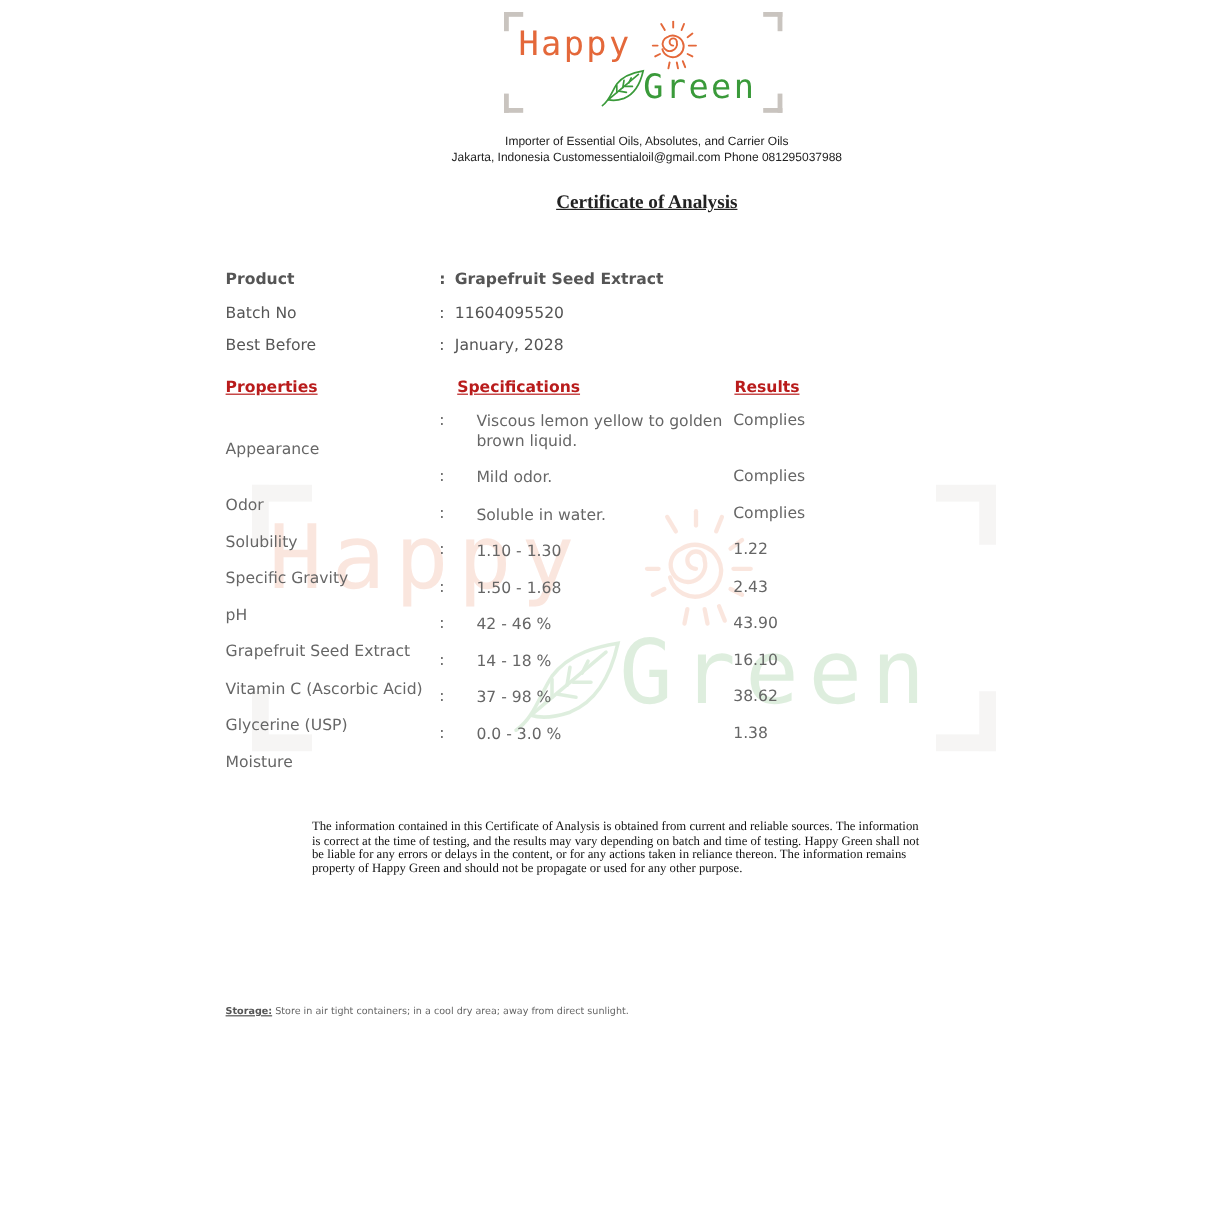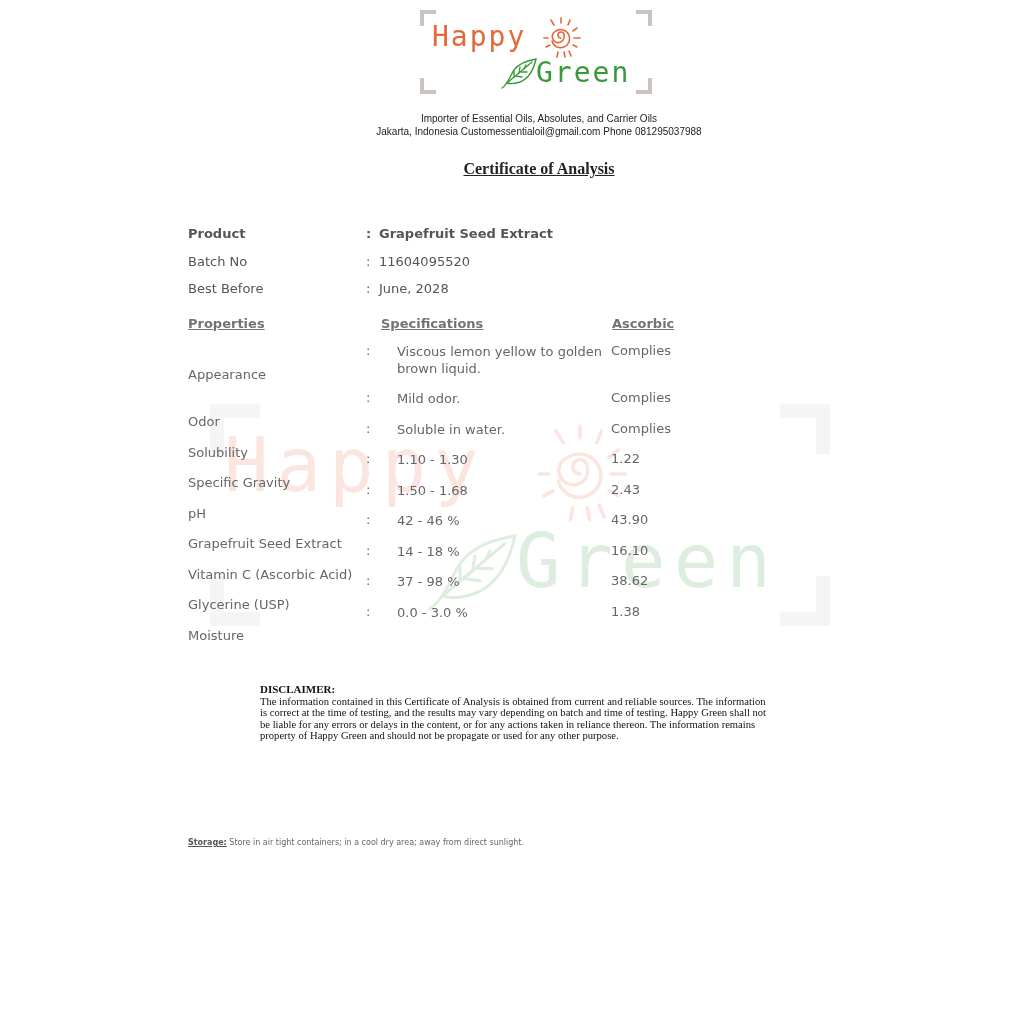--- a/index.html
+++ b/index.html
@@ -20,21 +20,21 @@
 
   .tagline { left:0; width:1078px; top:112px; text-align:center; font-family:"Liberation Sans", sans-serif; font-size:10px; color:#222; line-height:13px; }
   .title { left:0; width:1078px; top:160px; text-align:center; font-family:"Liberation Serif", serif; font-size:16px; font-weight:bold; color:#222; text-decoration:underline; }
 
   .info-row { left:188px; font-size:13px; color:#555; }
   .info-row .lbl { position:absolute; left:0; white-space:nowrap; }
   .info-row .colon { position:absolute; left:178px; }
   .info-row .val { position:absolute; left:191px; white-space:nowrap; }
   .bold { font-weight:bold; }
 
-  .hdr { font-size:13px; font-weight:bold; text-decoration:underline; color:#737373; white-space:nowrap; }
+  .hdr { font-size:13px; font-weight:bold; text-decoration:underline; color:#b91c1c; white-space:nowrap; }
 
   .prow { left:188px; font-size:13px; color:#666; width:560px; }
   .prow .lbl { position:absolute; left:0; white-space:nowrap;margin-top:24px; }
   .prow .colon { position:absolute; left:178px; }
   .prow .spec { position:absolute; left:209px; width:210px; line-height:17px; }
   .prow .res { position:absolute; left:423px; white-space:nowrap; }
 
   
   .wm { left:210px; top:400px; width:620px; height:226px; opacity:0.16; pointer-events:none; }
   .wm .w-happy { position:absolute; left:14px; top:22px; font-family:"DejaVu Sans Mono", monospace; font-size:74px; color:#e4683a; letter-spacing:8px; }
@@ -131,26 +131,26 @@
   <span class="val">Grapefruit Seed Extract</span>
 </div>
 <div class="abs info-row" style="top:254px">
   <span class="lbl">Batch No</span>
   <span class="colon">:</span>
   <span class="val">11604095520</span>
 </div>
 <div class="abs info-row" style="top:281px">
   <span class="lbl">Best Before</span>
   <span class="colon">:</span>
-  <span class="val">June, 2028</span>
+  <span class="val">January, 2028</span>
 </div>
 
 <div class="abs hdr" style="left:188px;top:316px">Properties</div>
 <div class="abs hdr" style="left:381px;top:316px">Specifications</div>
-<div class="abs hdr" style="left:612px;top:316px">Ascorbic</div>
+<div class="abs hdr" style="left:612px;top:316px">Results</div>
 
 <div class="abs prow" style="top:343px">
   <span class="lbl">Appearance</span>
   <span class="colon">:</span>
   <span class="spec">Viscous lemon yellow to golden brown liquid.</span>
   <span class="res">Complies</span>
 </div>
 <div class="abs prow" style="top:390px">
   <span class="lbl">Odor</span>
   <span class="colon">:</span>
@@ -194,20 +194,19 @@
   <span class="res">38.62</span>
 </div>
 <div class="abs prow" style="top:604px">
   <span class="lbl">Moisture</span>
   <span class="colon">:</span>
   <span class="spec">0.0 - 3.0 %</span>
   <span class="res">1.38</span>
 </div>
 
 <div class="abs disclaimer">
-  <div class="dh">DISCLAIMER:</div>
   <div>The information contained in this Certificate of Analysis is obtained from current and reliable sources. The information is correct at the time of testing, and the results may vary depending on batch and time of testing.  Happy Green shall not be liable for any errors or delays in the content, or for any actions taken in reliance thereon. The information remains property of Happy Green and should not be propagate or used for any other purpose.</div>
 </div>
 
 <div class="abs storage">
   <span class="sl">Storage:</span>
   <span>Store in air tight containers; in a cool dry area; away from direct sunlight.</span>
 </div>
 
 </body></html>

